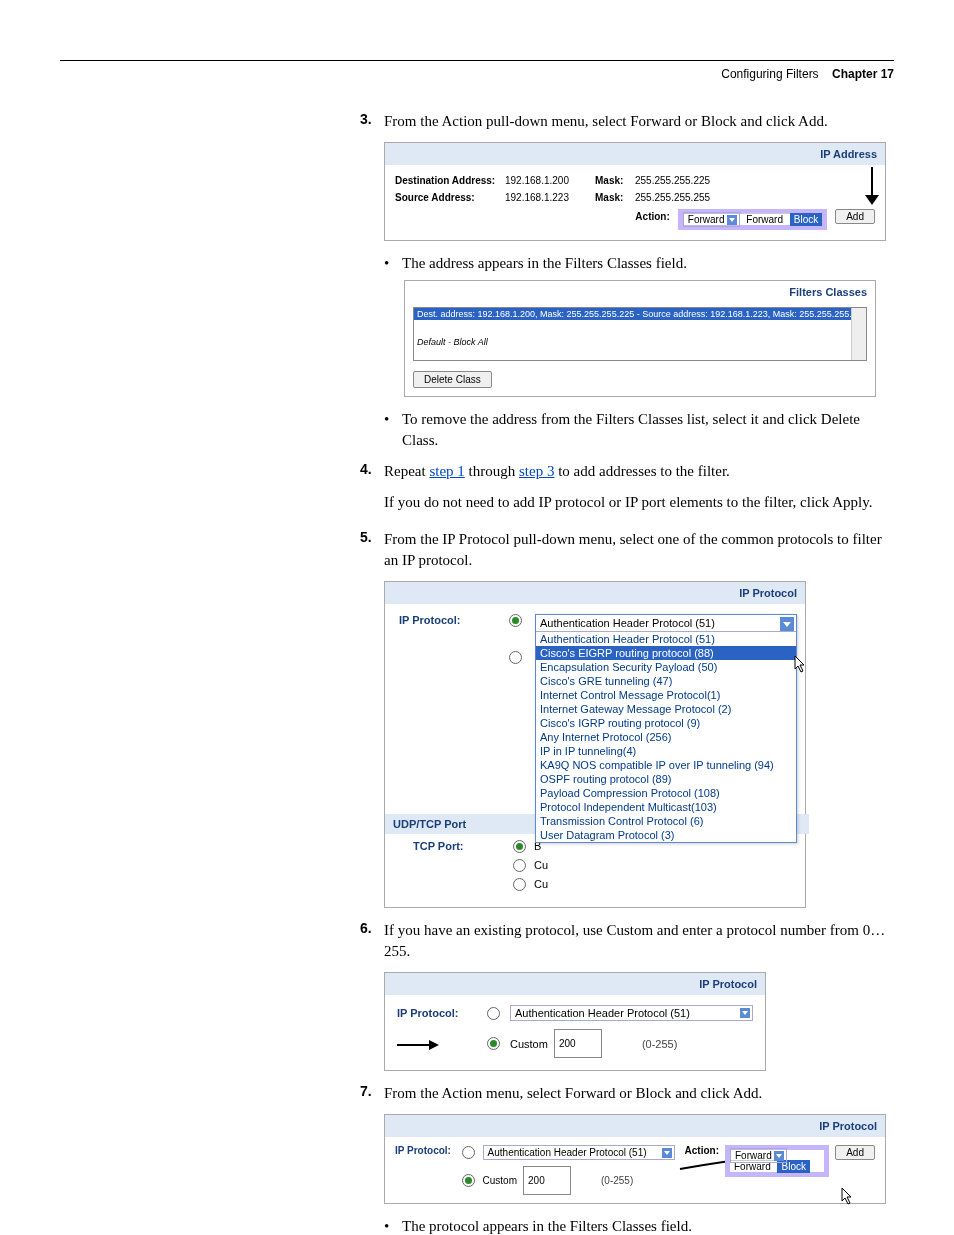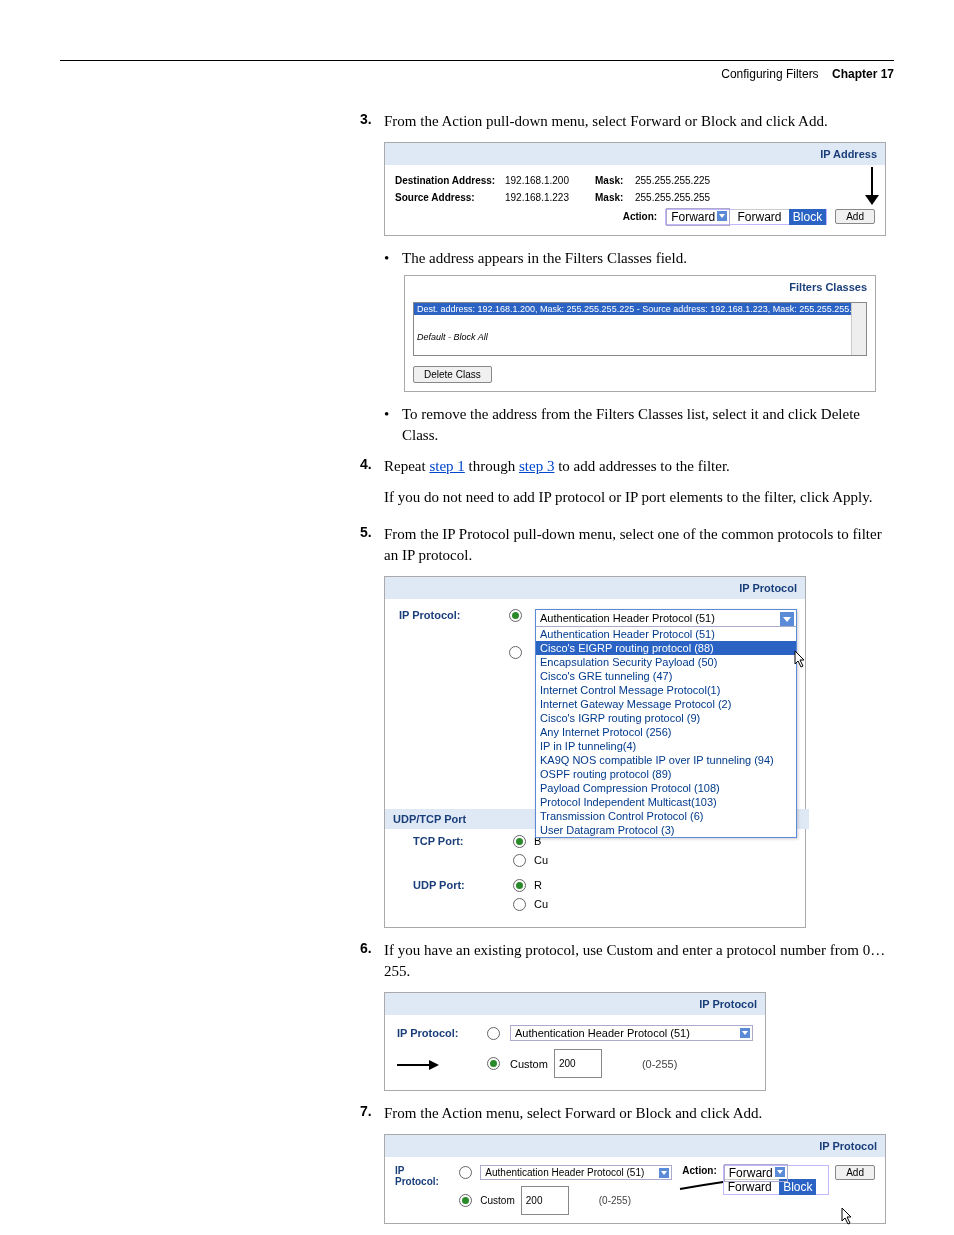--- a/index.html
+++ b/index.html
@@ -87,22 +87,22 @@
   .action-row {
     display: flex;
     justify-content: flex-end;
     align-items: flex-start;
     gap: 8px;
     margin-top: 6px;
     position: relative;
   }
   .action-lbl { font-weight: bold; font-size: 10px; margin-top:2px;}
   .dropdown {
-    border: 1px solid #c4b5fd;
-    font-size: 12px;
+    border: 5px solid #c4b5fd;
+    font-size: 10px;
     background: #fff;
     min-width: 58px;
     position: relative;
   }
   .dropdown .selected {
     padding: 1px 14px 1px 4px;
     border: 1px solid #aac;
     position: relative;
   }
   .dd-arrow {
@@ -387,25 +387,20 @@
           <div class="sub-hdr" style="margin:0 -14px;">UDP/TCP Port</div>
           <div class="port-row">
             <span class="port-lbl">TCP Port:</span>
             <span class="radio checked"></span>
             <span style="margin-left:4px;">B</span>
           </div>
           <div class="port-row" style="padding-top:0;">
             <span class="port-lbl"></span>
             <span class="radio"></span>
             <span style="margin-left:4px;">Cu</span>
-          </div>
-          <div class="port-row">
-            <span class="port-lbl">UDP Port:</span>
-            <span class="radio checked"></span>
-            <span style="margin-left:4px;">R</span>
           </div>
           <div class="port-row" style="padding-top:0;">
             <span class="port-lbl"></span>
             <span class="radio"></span>
             <span style="margin-left:4px;">Cu</span>
           </div>
         </div>
       </div>
     </div>
 

